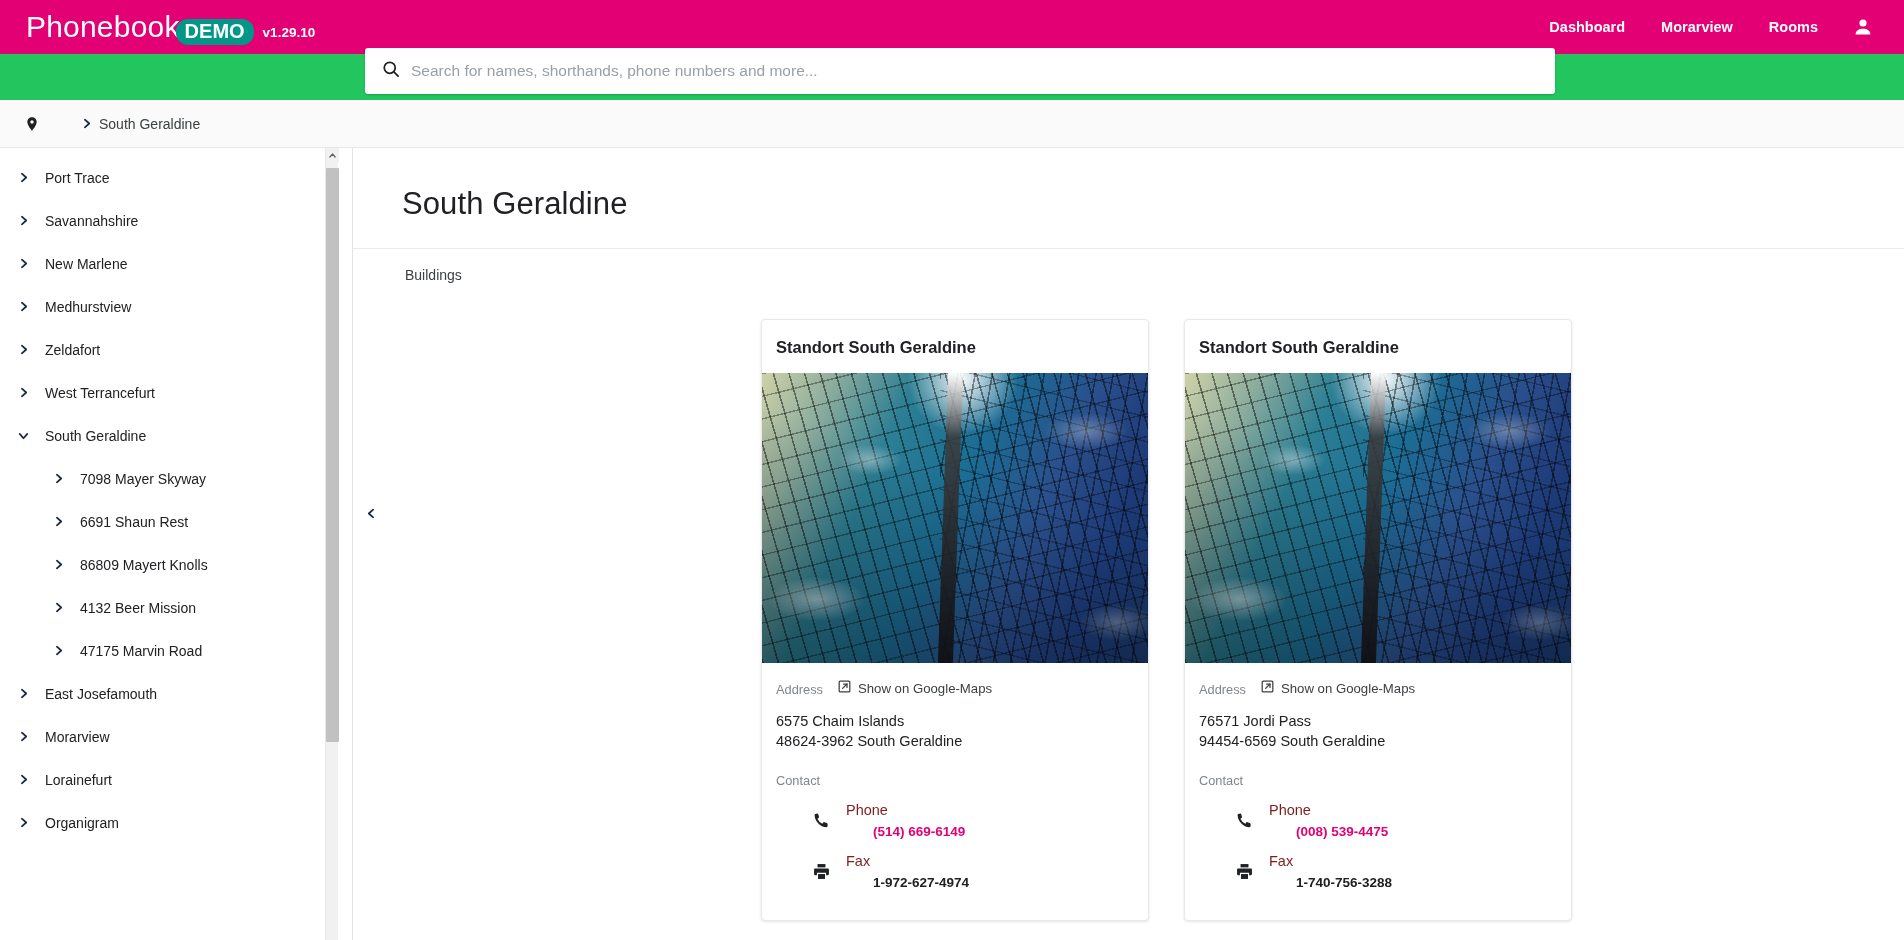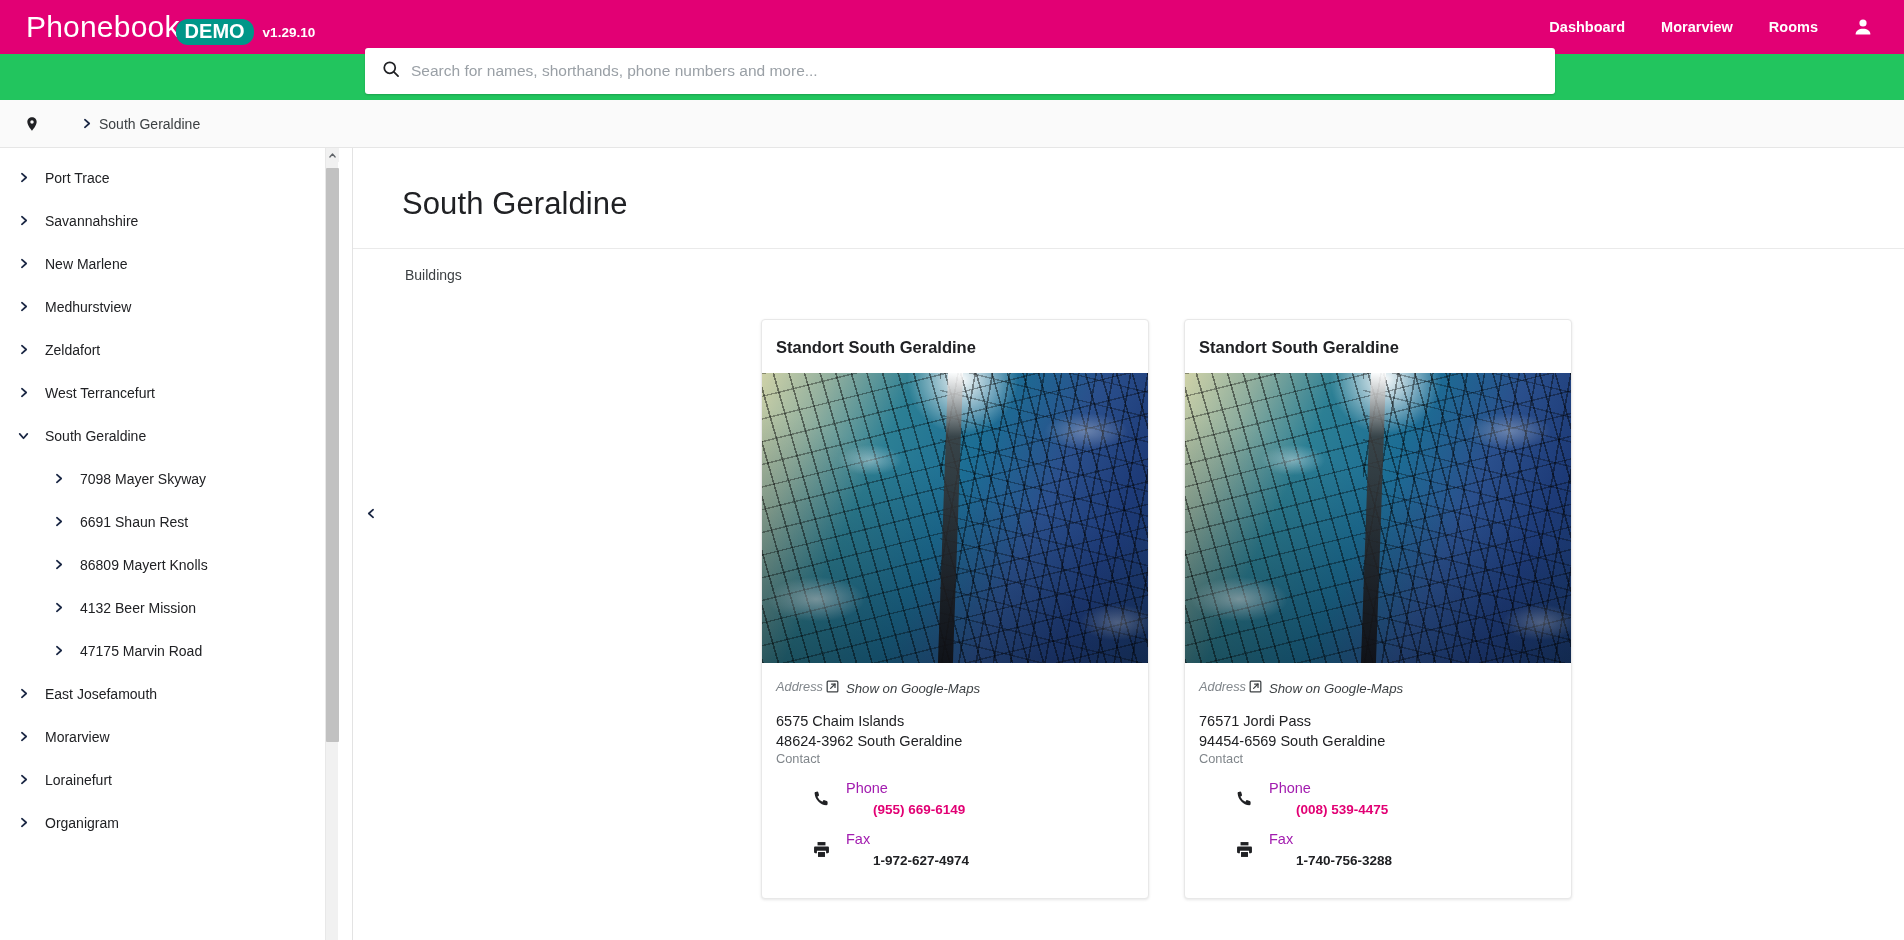--- a/index.html
+++ b/index.html
@@ -248,61 +248,60 @@
   .card-photo {
     height: 290px;
     position: relative;
     overflow: hidden;
     background: #10333f;
   }
   .card-body { padding: 16px 14px 30px 14px; }
 
   .row-label {
     display: flex;
-    align-items: flex-start;
-    gap: 2px;
-    font-style: italic;
+    align-items: flex-end;
+    gap: 14px;
   }
   .muted {
     font-size: 12.8px;
     color: #80868b;
   }
   .maps-link {
     display: flex;
     align-items: center;
     gap: 6px;
     font-size: 13.2px;
     color: #3c4043;
     cursor: pointer;
     text-decoration: none;
   }
   .addr {
     margin-top: 14px;
     font-size: 14.5px;
     color: #202124;
     line-height: 20px;
   }
-  .contact-label { }
+  .contact-label { margin-top: 22px; }
 
   .contact-row {
     display: flex;
     align-items: center;
     margin-top: 14px;
     gap: 10px;
   }
   .c-icon {
     width: 30px; height: 30px;
     flex: none;
     display: flex; align-items: center; justify-content: center;
     margin-left: 30px;
   }
   .c-text { display: flex; flex-direction: column; }
   .c-kind {
     font-size: 14.5px;
-    color: #a21caf;
+    color: #7f1d1d;
     margin-bottom: 6px;
   }
   .c-value {
     font-size: 13.5px;
     font-weight: 700;
     color: #202124;
     padding-left: 27px;
   }
   .c-value.link {
     color: #E20074;
@@ -587,21 +586,21 @@
             </div>
             <div class="muted contact-label">Contact</div>
             <div class="contact-row">
               <span class="c-icon">
                 <svg width="19" height="19" viewBox="0 0 24 24" fill="#202124">
                   <path d="M6.6 3.2c.6 0 1.1.4 1.3 1l.9 3c.2.6 0 1.2-.5 1.5l-1.5 1a12.6 12.6 0 0 0 6.4 6.4l1-1.5c.3-.5.9-.7 1.5-.5l3 .9c.6.2 1 .7 1 1.3v2.8c0 .8-.7 1.5-1.5 1.4C10.3 20 4 13.7 3.3 5.3c-.1-.8.6-1.5 1.4-1.5z"></path>
                 </svg>
               </span>
               <span class="c-text">
                 <span class="c-kind">Phone</span>
-                <span class="c-value link">(955) 669-6149</span>
+                <span class="c-value link">(514) 669-6149</span>
               </span>
             </div>
             <div class="contact-row">
               <span class="c-icon">
                 <svg width="19" height="19" viewBox="0 0 24 24" fill="#202124">
                   <rect x="7" y="2.6" width="10" height="4.2"></rect>
                   <path d="M4 8.2h16c.8 0 1.4.6 1.4 1.4v5.6c0 .8-.6 1.4-1.4 1.4h-2.2v-3H6.2v3H4c-.8 0-1.4-.6-1.4-1.4V9.6c0-.8.6-1.4 1.4-1.4z"></path>
                   <rect x="7.6" y="15.2" width="8.8" height="6.2"></rect>
                 </svg>
               </span>

